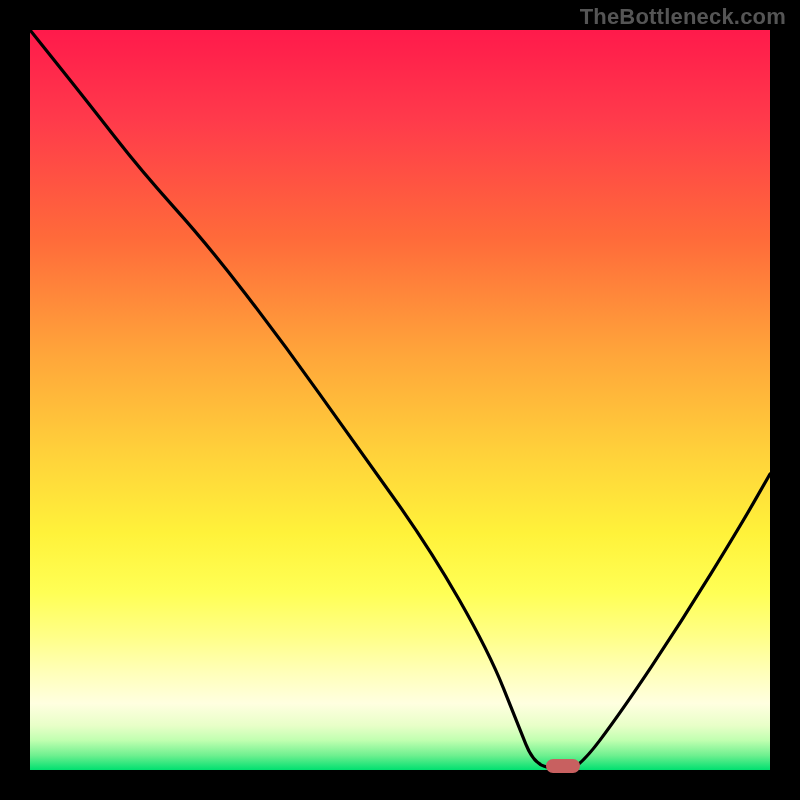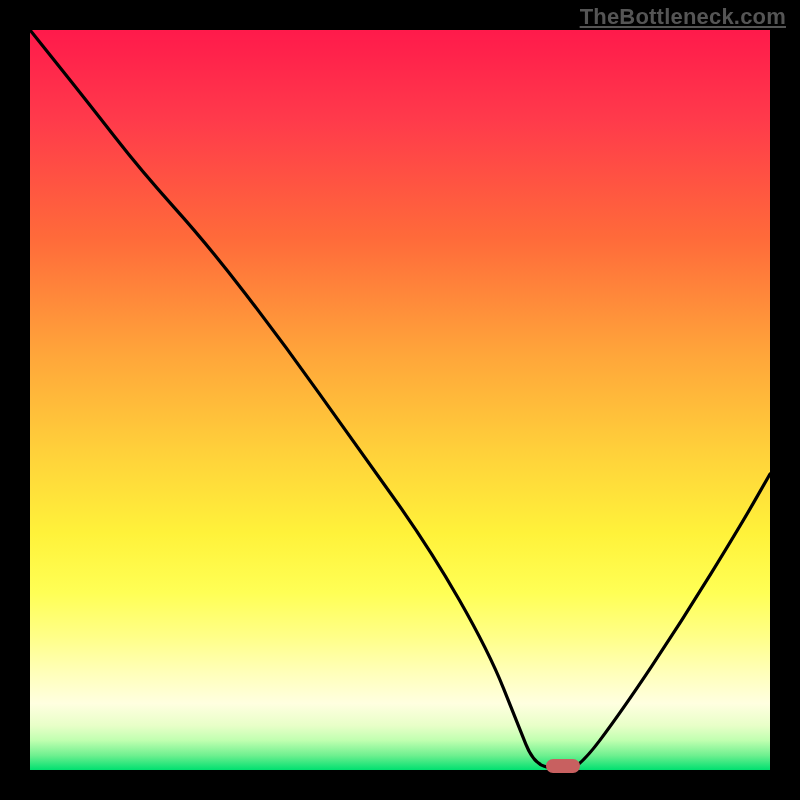--- a/index.html
+++ b/index.html
@@ -19,21 +19,20 @@
   }
   .watermark {
     position: absolute;
     top: 4px;
     right: 14px;
     color: #555;
     font-size: 22px;
     font-weight: 600;
     letter-spacing: 0.2px;
     z-index: 10;
-    text-decoration: underline;
   }
   .plot {
     position: absolute;
     left: 30px;
     top: 30px;
     width: 740px;
     height: 740px;
   }
   .gradient {
     position: absolute;

